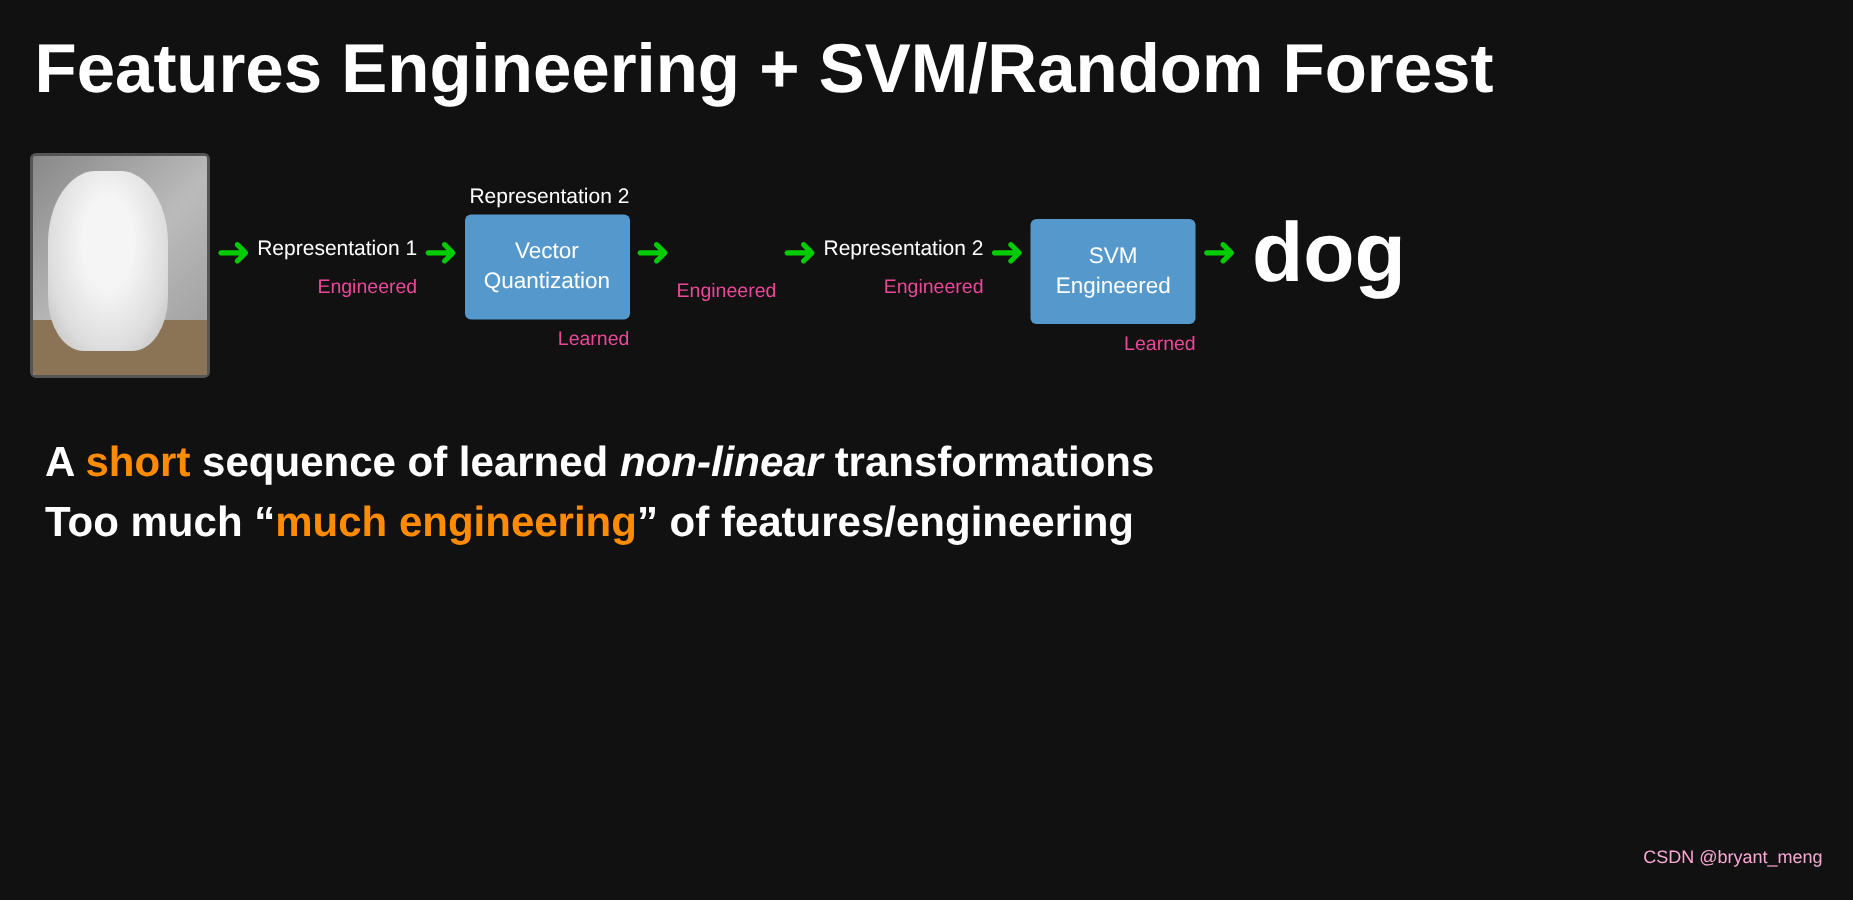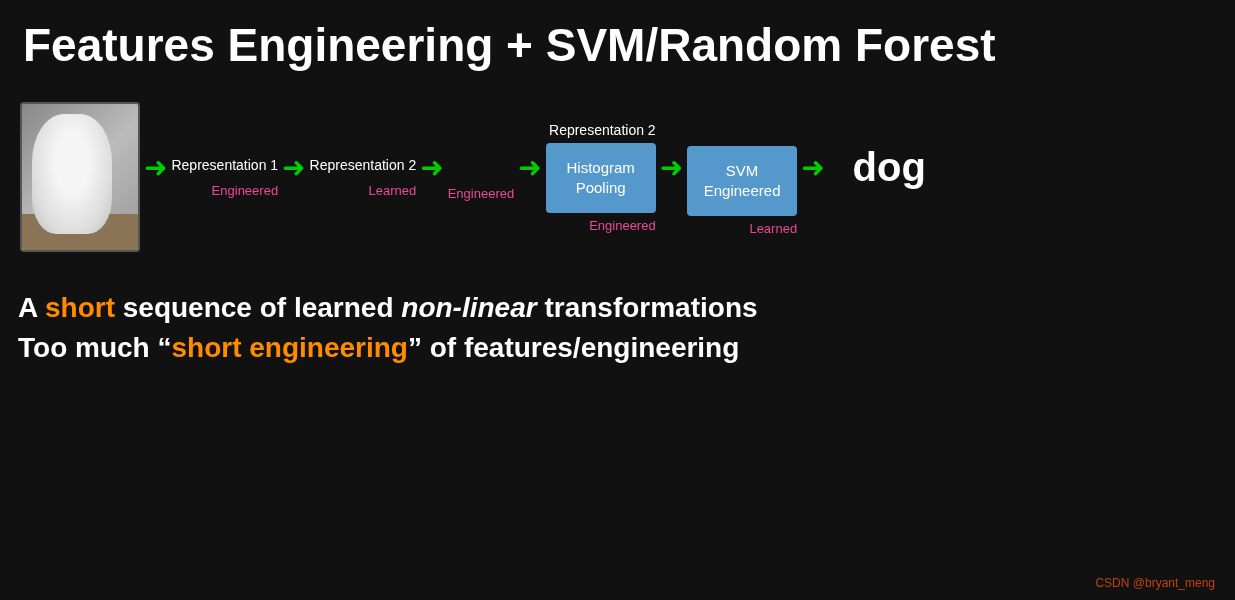--- a/index.html
+++ b/index.html
@@ -99,48 +99,48 @@
     }
 
     .sub-label {
       font-size: 13px;
       color: #ec4899;
       margin-top: 5px;
       white-space: nowrap;
     }
 
     .output-label {
-      font-size: 40px;
+      font-size: 56px;
       font-weight: bold;
       color: #fff;
-      margin-left: 24px;
+      margin-left: 6px;
       margin-top: -20px;
     }
 
     .bottom-text {
       margin-top: 40px;
-      padding-left: 18px;
+      padding-left: 30px;
     }
 
     .bottom-line {
       font-size: 28px;
       font-weight: bold;
       margin-bottom: 8px;
       color: #fff;
     }
 
     .orange { color: #ff8c00; }
     .italic { font-style: italic; }
 
     .watermark {
       position: absolute;
-      bottom: 10px;
+      bottom: 22px;
       right: 20px;
       font-size: 12px;
-      color: #c2410c;
+      color: #f9a8d4;
       margin-top: 48px;
     }
 
     
     .no-rep {
       margin-bottom: 27px; 
     }
   </style>
 </head>
 <body>
@@ -157,35 +157,35 @@
 
   <div class="box-container">
     <div class="rep-label">Representation 1</div>
     <div class="sub-label">Engineered</div>
   </div>
 
   <div class="arrow">➜</div>
 
   <div class="box-container">
     <div class="rep-label">Representation 2</div>
+    <div class="box">Vector Quantization</div>
     <div class="sub-label">Learned</div>
   </div>
 
   <div class="arrow">➜</div>
 
   <div class="box-container">
     <div class="rep-label no-rep"></div>
     <div class="sub-label">Engineered</div>
   </div>
 
   <div class="arrow">➜</div>
 
   <div class="box-container">
     <div class="rep-label">Representation 2</div>
-    <div class="box">Histogram Pooling</div>
     <div class="sub-label">Engineered</div>
   </div>
 
   <div class="arrow">➜</div>
 
   <div class="box-container">
     <div class="rep-label no-rep"></div>
     <div class="box">SVM Engineered</div>
     <div class="sub-label">Learned</div>
   </div>
@@ -193,17 +193,17 @@
   <div class="arrow">➜</div>
 
   <div class="output-label">dog</div>
 </div>
 
 <div class="bottom-text">
   <div class="bottom-line">
     <span>A </span><span class="orange">short</span><span> sequence of learned </span><span class="italic">non-linear</span><span> transformations</span>
   </div>
   <div class="bottom-line">
-    <span>Too much “</span><span class="orange">short engineering</span><span>” of features/engineering</span>
+    <span>Too much “</span><span class="orange">much engineering</span><span>” of features/engineering</span>
   </div>
 </div>
 
 <div class="watermark">CSDN @bryant_meng</div>
 
 </body></html>

